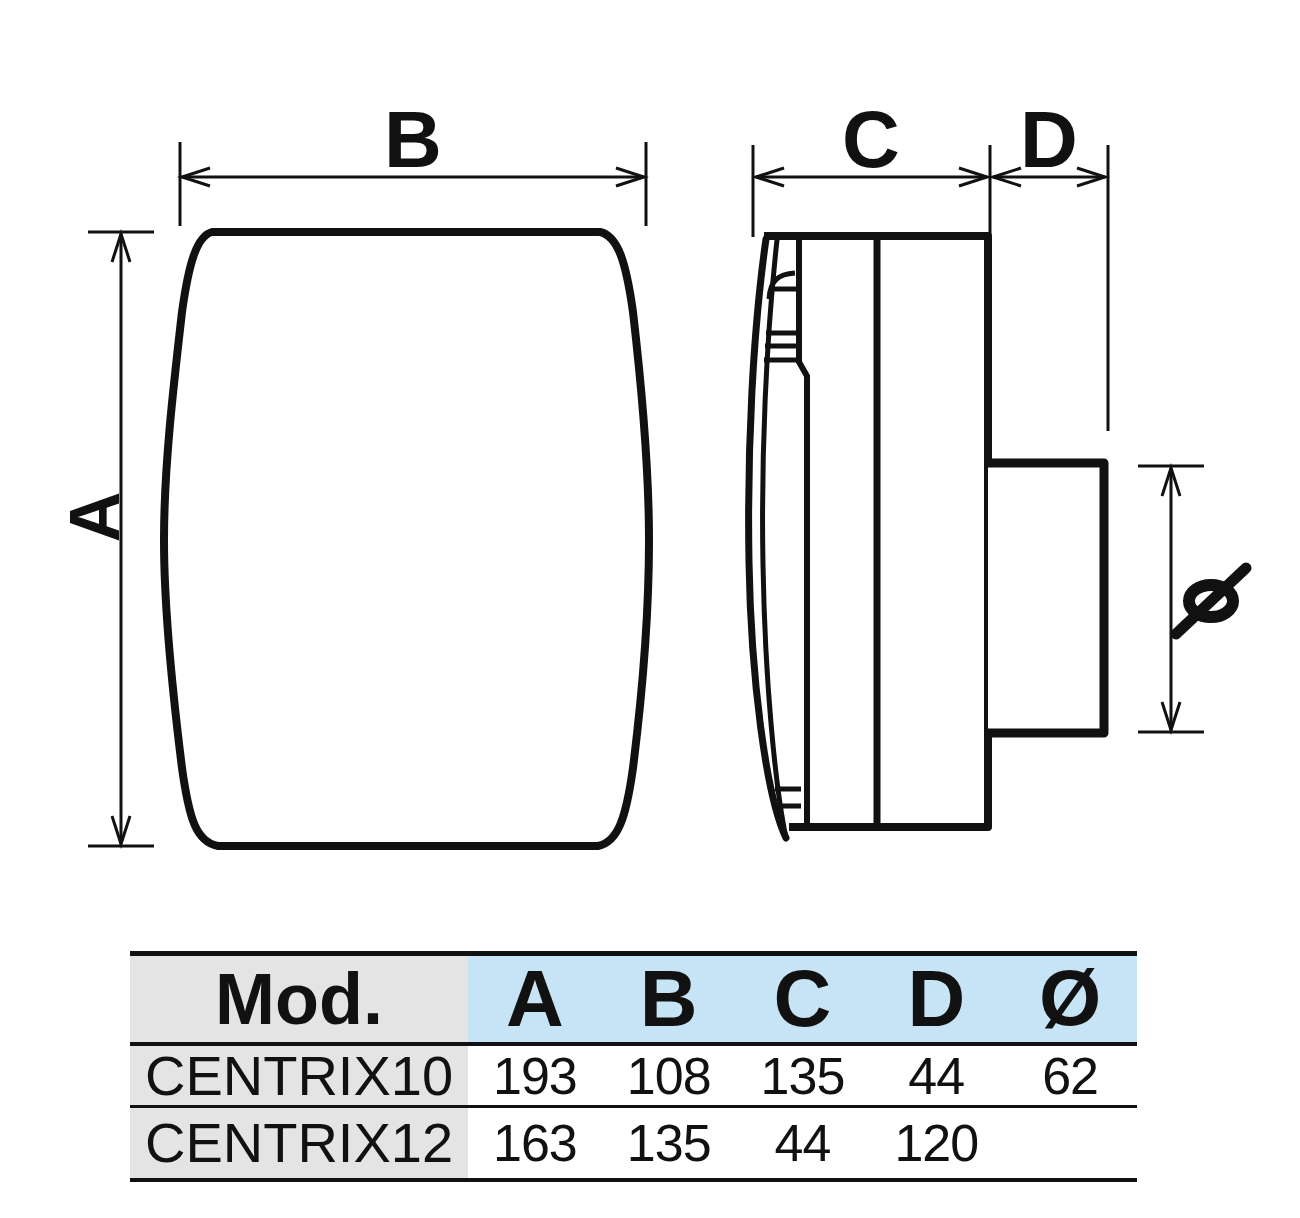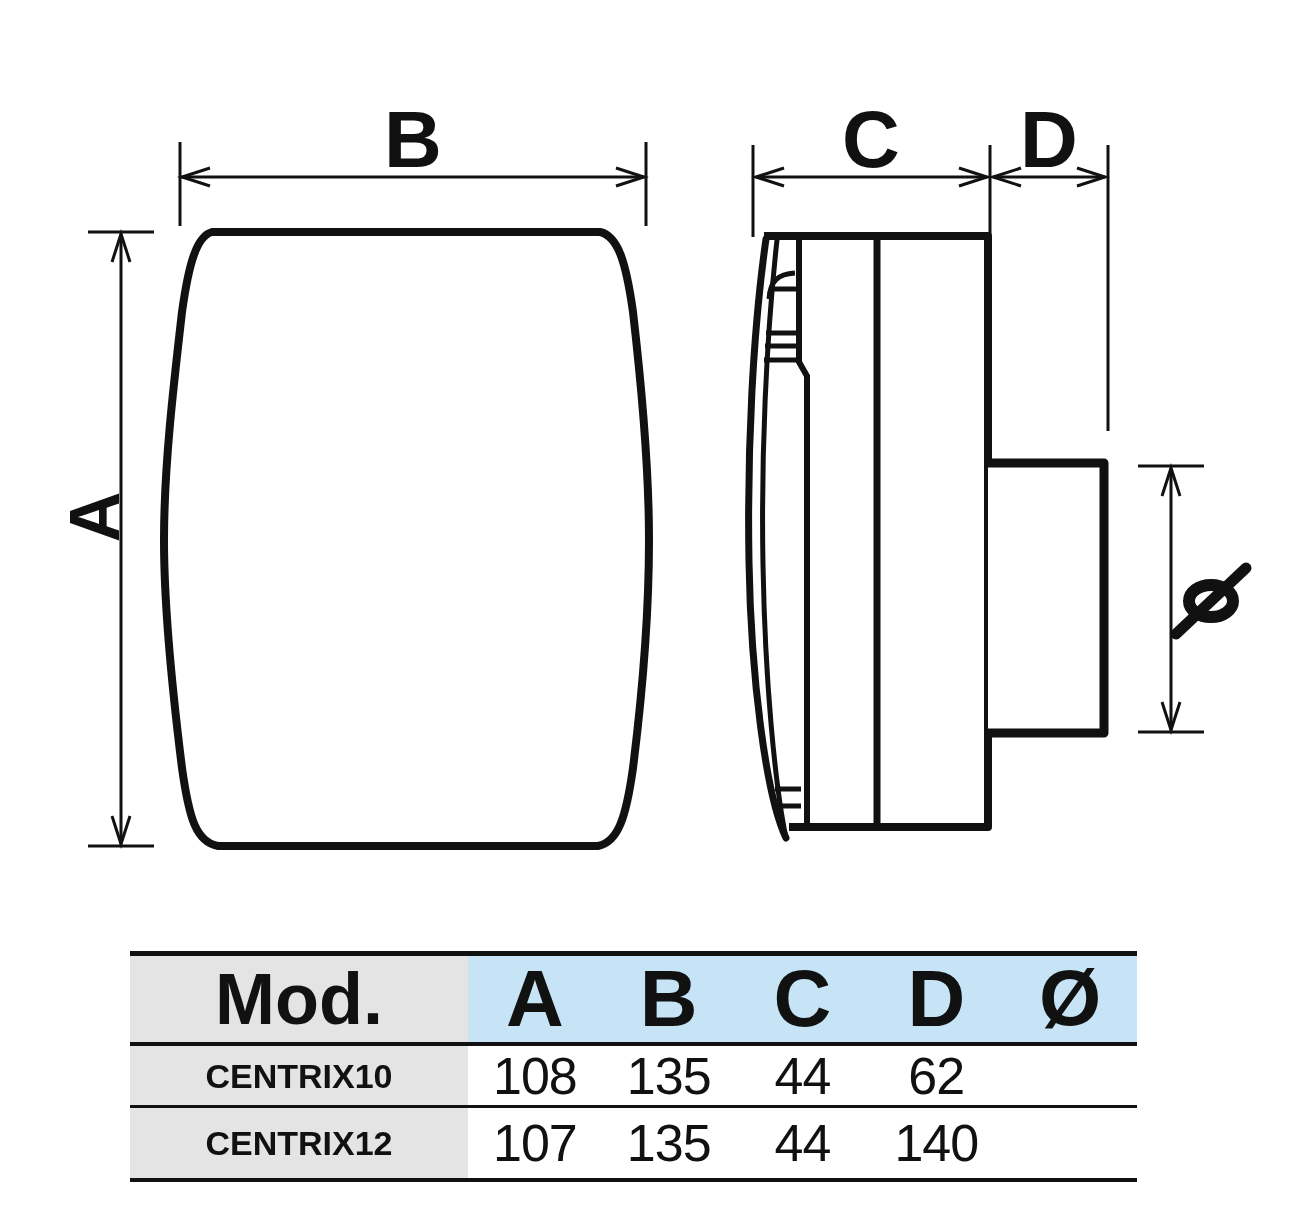--- a/index.html
+++ b/index.html
@@ -11,21 +11,21 @@
               border-top:5px solid #111;border-bottom:4px solid #111;}
   .t-head,.t-row{display:grid;grid-template-columns:338px repeat(5,1fr);}
   .t-head{height:86px;border-bottom:4px solid #111;}
   .t-row.r1{height:59px;border-bottom:3px solid #111;}
   .t-row.r2{height:70px;}
   .cell{display:flex;align-items:center;justify-content:center;line-height:1;}
   .modbg{background:var(--grey,#e4e4e4);}
   .bluebg{background:var(--blue,#c6e4f6);}
   .h-mod{font-weight:700;font-size:72px;}
   .h-dim{font-weight:700;font-size:80px;}
-  .model{font-weight:700;font-size:34px;letter-spacing:0;}
+  .model{font-weight:400;font-size:56px;letter-spacing:0;}
   .val{font-weight:400;font-size:52px;letter-spacing:-1px;}
   svg text{font-family:"Liberation Sans", sans-serif;font-weight:700;fill:#111;}
 </style>
 </head>
 <body>
 
 <div class="stage">
 
   <svg class="drawing" width="1300" height="950" viewBox="0 0 1300 950">
 
@@ -117,26 +117,27 @@
     <div class="t-head">
       <div class="cell modbg h-mod">Mod.</div>
       <div class="cell bluebg h-dim">A</div>
       <div class="cell bluebg h-dim">B</div>
       <div class="cell bluebg h-dim">C</div>
       <div class="cell bluebg h-dim">D</div>
       <div class="cell bluebg h-dim">Ø</div>
     </div>
     <div class="t-row r1">
       <div class="cell modbg model">CENTRIX10</div>
+      <div class="cell val">193</div>
       <div class="cell val">108</div>
       <div class="cell val">135</div>
       <div class="cell val">44</div>
       <div class="cell val">62</div>
     </div>
     <div class="t-row r2">
       <div class="cell modbg model">CENTRIX12</div>
-      <div class="cell val">107</div>
+      <div class="cell val">163</div>
       <div class="cell val">135</div>
       <div class="cell val">44</div>
-      <div class="cell val">140</div>
+      <div class="cell val">120</div>
     </div>
   </div>
 </div>
 
 </body></html>

